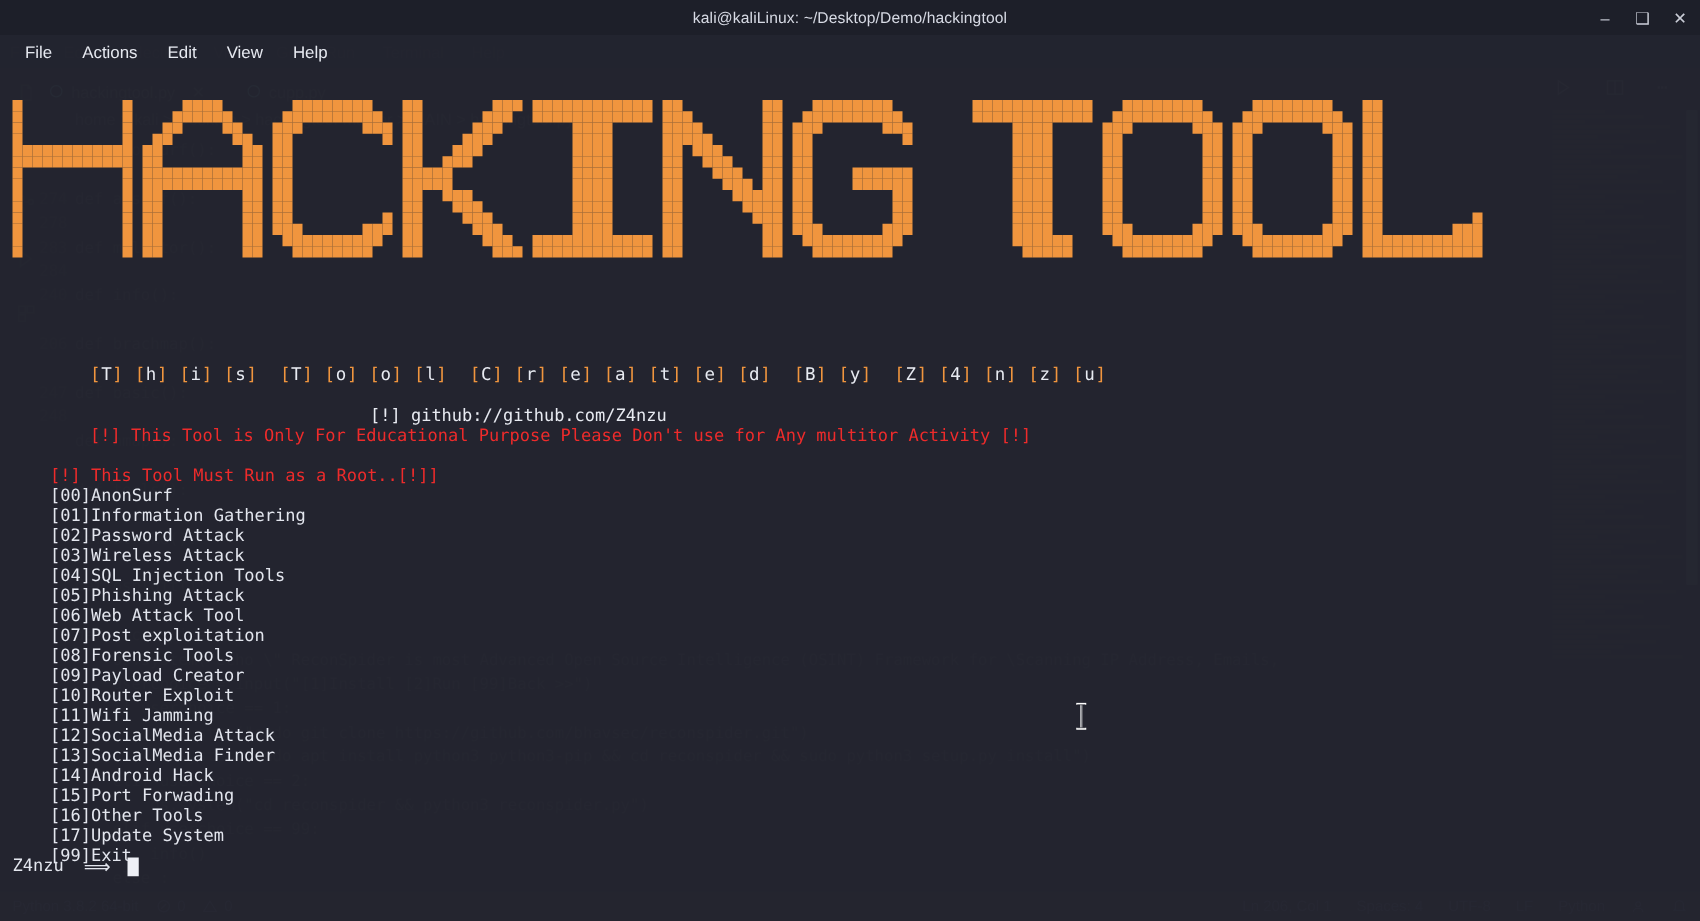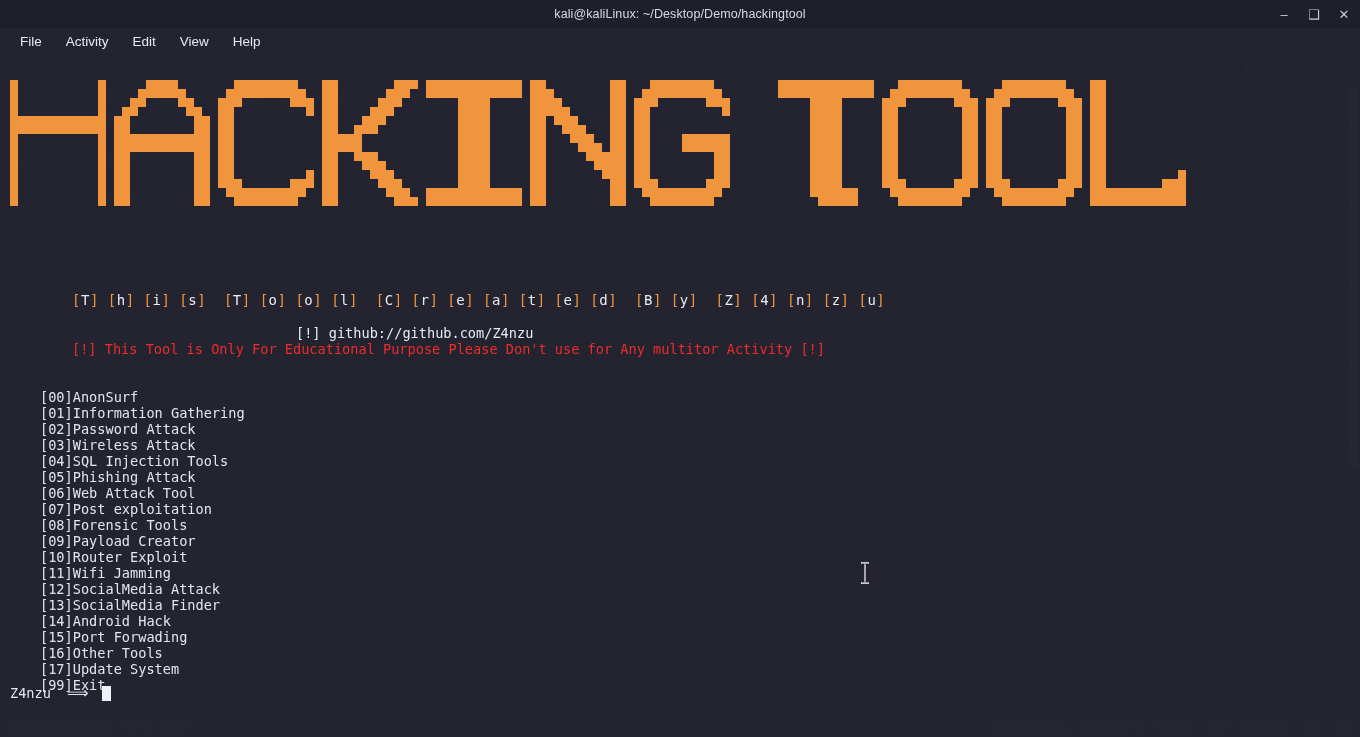--- a/index.html
+++ b/index.html
@@ -394,21 +394,21 @@
       <span class="title-text">kali@kaliLinux: ~/Desktop/Demo/hackingtool</span>
       <div class="win-btns">
         <span class="win-btn">–</span>
         <span class="win-btn">❑</span>
         <span class="win-btn">✕</span>
       </div>
     </div>
 
     <div class="menubar">
       <span class="menu-item">File</span>
-      <span class="menu-item">Activity</span>
+      <span class="menu-item">Actions</span>
       <span class="menu-item">Edit</span>
       <span class="menu-item">View</span>
       <span class="menu-item">Help</span>
     </div>
 
     <div class="term-body">
 
       <div class="banner" id="banner">
           <span class="brow"><span class="bpx on"></span><span class="bpx"></span><span class="bpx"></span><span class="bpx"></span><span class="bpx"></span><span class="bpx"></span><span class="bpx"></span><span class="bpx"></span><span class="bpx"></span><span class="bpx"></span><span class="bpx"></span><span class="bpx on"></span><span class="bpx"></span><span class="bpx"></span><span class="bpx"></span><span class="bpx"></span><span class="bpx"></span><span class="bpx on"></span><span class="bpx on"></span><span class="bpx on"></span><span class="bpx on"></span><span class="bpx"></span><span class="bpx"></span><span class="bpx"></span><span class="bpx"></span><span class="bpx"></span><span class="bpx"></span><span class="bpx"></span><span class="bpx on"></span><span class="bpx on"></span><span class="bpx on"></span><span class="bpx on"></span><span class="bpx on"></span><span class="bpx on"></span><span class="bpx on"></span><span class="bpx on"></span><span class="bpx"></span><span class="bpx"></span><span class="bpx"></span><span class="bpx on"></span><span class="bpx on"></span><span class="bpx"></span><span class="bpx"></span><span class="bpx"></span><span class="bpx"></span><span class="bpx"></span><span class="bpx"></span><span class="bpx"></span><span class="bpx on"></span><span class="bpx on"></span><span class="bpx on"></span><span class="bpx"></span><span class="bpx on"></span><span class="bpx on"></span><span class="bpx on"></span><span class="bpx on"></span><span class="bpx on"></span><span class="bpx on"></span><span class="bpx on"></span><span class="bpx on"></span><span class="bpx on"></span><span class="bpx on"></span><span class="bpx on"></span><span class="bpx on"></span><span class="bpx"></span><span class="bpx on"></span><span class="bpx on"></span><span class="bpx"></span><span class="bpx"></span><span class="bpx"></span><span class="bpx"></span><span class="bpx"></span><span class="bpx"></span><span class="bpx"></span><span class="bpx"></span><span class="bpx on"></span><span class="bpx on"></span><span class="bpx"></span><span class="bpx"></span><span class="bpx"></span><span class="bpx on"></span><span class="bpx on"></span><span class="bpx on"></span><span class="bpx on"></span><span class="bpx on"></span><span class="bpx on"></span><span class="bpx on"></span><span class="bpx on"></span><span class="bpx"></span><span class="bpx"></span><span class="bpx"></span><span class="bpx"></span><span class="bpx"></span><span class="bpx"></span><span class="bpx"></span><span class="bpx"></span><span class="bpx on"></span><span class="bpx on"></span><span class="bpx on"></span><span class="bpx on"></span><span class="bpx on"></span><span class="bpx on"></span><span class="bpx on"></span><span class="bpx on"></span><span class="bpx on"></span><span class="bpx on"></span><span class="bpx on"></span><span class="bpx on"></span><span class="bpx"></span><span class="bpx"></span><span class="bpx"></span><span class="bpx on"></span><span class="bpx on"></span><span class="bpx on"></span><span class="bpx on"></span><span class="bpx on"></span><span class="bpx on"></span><span class="bpx on"></span><span class="bpx on"></span><span class="bpx"></span><span class="bpx"></span><span class="bpx"></span><span class="bpx"></span><span class="bpx"></span><span class="bpx on"></span><span class="bpx on"></span><span class="bpx on"></span><span class="bpx on"></span><span class="bpx on"></span><span class="bpx on"></span><span class="bpx on"></span><span class="bpx on"></span><span class="bpx"></span><span class="bpx"></span><span class="bpx"></span><span class="bpx on"></span><span class="bpx on"></span><span class="bpx"></span><span class="bpx"></span><span class="bpx"></span><span class="bpx"></span><span class="bpx"></span><span class="bpx"></span><span class="bpx"></span><span class="bpx"></span><span class="bpx"></span><span class="bpx"></span><span class="bpx"></span></span>
           <span class="brow"><span class="bpx on"></span><span class="bpx"></span><span class="bpx"></span><span class="bpx"></span><span class="bpx"></span><span class="bpx"></span><span class="bpx"></span><span class="bpx"></span><span class="bpx"></span><span class="bpx"></span><span class="bpx"></span><span class="bpx on"></span><span class="bpx"></span><span class="bpx"></span><span class="bpx"></span><span class="bpx"></span><span class="bpx on"></span><span class="bpx on"></span><span class="bpx on"></span><span class="bpx on"></span><span class="bpx on"></span><span class="bpx on"></span><span class="bpx"></span><span class="bpx"></span><span class="bpx"></span><span class="bpx"></span><span class="bpx"></span><span class="bpx on"></span><span class="bpx on"></span><span class="bpx on"></span><span class="bpx on"></span><span class="bpx on"></span><span class="bpx on"></span><span class="bpx on"></span><span class="bpx on"></span><span class="bpx on"></span><span class="bpx on"></span><span class="bpx"></span><span class="bpx"></span><span class="bpx on"></span><span class="bpx on"></span><span class="bpx"></span><span class="bpx"></span><span class="bpx"></span><span class="bpx"></span><span class="bpx"></span><span class="bpx"></span><span class="bpx on"></span><span class="bpx on"></span><span class="bpx on"></span><span class="bpx"></span><span class="bpx"></span><span class="bpx on"></span><span class="bpx on"></span><span class="bpx on"></span><span class="bpx on"></span><span class="bpx on"></span><span class="bpx on"></span><span class="bpx on"></span><span class="bpx on"></span><span class="bpx on"></span><span class="bpx on"></span><span class="bpx on"></span><span class="bpx on"></span><span class="bpx"></span><span class="bpx on"></span><span class="bpx on"></span><span class="bpx on"></span><span class="bpx"></span><span class="bpx"></span><span class="bpx"></span><span class="bpx"></span><span class="bpx"></span><span class="bpx"></span><span class="bpx"></span><span class="bpx on"></span><span class="bpx on"></span><span class="bpx"></span><span class="bpx"></span><span class="bpx on"></span><span class="bpx on"></span><span class="bpx on"></span><span class="bpx on"></span><span class="bpx on"></span><span class="bpx on"></span><span class="bpx on"></span><span class="bpx on"></span><span class="bpx on"></span><span class="bpx on"></span><span class="bpx"></span><span class="bpx"></span><span class="bpx"></span><span class="bpx"></span><span class="bpx"></span><span class="bpx"></span><span class="bpx"></span><span class="bpx on"></span><span class="bpx on"></span><span class="bpx on"></span><span class="bpx on"></span><span class="bpx on"></span><span class="bpx on"></span><span class="bpx on"></span><span class="bpx on"></span><span class="bpx on"></span><span class="bpx on"></span><span class="bpx on"></span><span class="bpx on"></span><span class="bpx"></span><span class="bpx"></span><span class="bpx on"></span><span class="bpx on"></span><span class="bpx on"></span><span class="bpx on"></span><span class="bpx on"></span><span class="bpx on"></span><span class="bpx on"></span><span class="bpx on"></span><span class="bpx on"></span><span class="bpx on"></span><span class="bpx"></span><span class="bpx"></span><span class="bpx"></span><span class="bpx on"></span><span class="bpx on"></span><span class="bpx on"></span><span class="bpx on"></span><span class="bpx on"></span><span class="bpx on"></span><span class="bpx on"></span><span class="bpx on"></span><span class="bpx on"></span><span class="bpx on"></span><span class="bpx"></span><span class="bpx"></span><span class="bpx on"></span><span class="bpx on"></span><span class="bpx"></span><span class="bpx"></span><span class="bpx"></span><span class="bpx"></span><span class="bpx"></span><span class="bpx"></span><span class="bpx"></span><span class="bpx"></span><span class="bpx"></span><span class="bpx"></span><span class="bpx"></span></span>
@@ -425,20 +425,21 @@
           <span class="brow"><span class="bpx on"></span><span class="bpx"></span><span class="bpx"></span><span class="bpx"></span><span class="bpx"></span><span class="bpx"></span><span class="bpx"></span><span class="bpx"></span><span class="bpx"></span><span class="bpx"></span><span class="bpx"></span><span class="bpx on"></span><span class="bpx"></span><span class="bpx on"></span><span class="bpx on"></span><span class="bpx"></span><span class="bpx"></span><span class="bpx"></span><span class="bpx"></span><span class="bpx"></span><span class="bpx"></span><span class="bpx"></span><span class="bpx"></span><span class="bpx on"></span><span class="bpx on"></span><span class="bpx"></span><span class="bpx"></span><span class="bpx on"></span><span class="bpx on"></span><span class="bpx on"></span><span class="bpx on"></span><span class="bpx on"></span><span class="bpx on"></span><span class="bpx on"></span><span class="bpx on"></span><span class="bpx on"></span><span class="bpx on"></span><span class="bpx"></span><span class="bpx"></span><span class="bpx on"></span><span class="bpx on"></span><span class="bpx"></span><span class="bpx"></span><span class="bpx"></span><span class="bpx"></span><span class="bpx"></span><span class="bpx"></span><span class="bpx on"></span><span class="bpx on"></span><span class="bpx on"></span><span class="bpx"></span><span class="bpx"></span><span class="bpx on"></span><span class="bpx on"></span><span class="bpx on"></span><span class="bpx on"></span><span class="bpx on"></span><span class="bpx on"></span><span class="bpx on"></span><span class="bpx on"></span><span class="bpx on"></span><span class="bpx on"></span><span class="bpx on"></span><span class="bpx on"></span><span class="bpx"></span><span class="bpx on"></span><span class="bpx on"></span><span class="bpx"></span><span class="bpx"></span><span class="bpx"></span><span class="bpx"></span><span class="bpx"></span><span class="bpx"></span><span class="bpx"></span><span class="bpx"></span><span class="bpx on"></span><span class="bpx on"></span><span class="bpx"></span><span class="bpx"></span><span class="bpx on"></span><span class="bpx on"></span><span class="bpx on"></span><span class="bpx on"></span><span class="bpx on"></span><span class="bpx on"></span><span class="bpx on"></span><span class="bpx on"></span><span class="bpx on"></span><span class="bpx on"></span><span class="bpx"></span><span class="bpx"></span><span class="bpx"></span><span class="bpx"></span><span class="bpx"></span><span class="bpx"></span><span class="bpx"></span><span class="bpx"></span><span class="bpx"></span><span class="bpx"></span><span class="bpx"></span><span class="bpx on"></span><span class="bpx on"></span><span class="bpx on"></span><span class="bpx on"></span><span class="bpx on"></span><span class="bpx on"></span><span class="bpx"></span><span class="bpx"></span><span class="bpx"></span><span class="bpx"></span><span class="bpx on"></span><span class="bpx on"></span><span class="bpx on"></span><span class="bpx on"></span><span class="bpx on"></span><span class="bpx on"></span><span class="bpx on"></span><span class="bpx on"></span><span class="bpx on"></span><span class="bpx on"></span><span class="bpx"></span><span class="bpx"></span><span class="bpx"></span><span class="bpx on"></span><span class="bpx on"></span><span class="bpx on"></span><span class="bpx on"></span><span class="bpx on"></span><span class="bpx on"></span><span class="bpx on"></span><span class="bpx on"></span><span class="bpx on"></span><span class="bpx on"></span><span class="bpx"></span><span class="bpx"></span><span class="bpx on"></span><span class="bpx on"></span><span class="bpx on"></span><span class="bpx on"></span><span class="bpx on"></span><span class="bpx on"></span><span class="bpx on"></span><span class="bpx on"></span><span class="bpx on"></span><span class="bpx on"></span><span class="bpx on"></span><span class="bpx on"></span><span class="bpx"></span></span>
           <span class="brow"><span class="bpx on"></span><span class="bpx"></span><span class="bpx"></span><span class="bpx"></span><span class="bpx"></span><span class="bpx"></span><span class="bpx"></span><span class="bpx"></span><span class="bpx"></span><span class="bpx"></span><span class="bpx"></span><span class="bpx on"></span><span class="bpx"></span><span class="bpx on"></span><span class="bpx on"></span><span class="bpx"></span><span class="bpx"></span><span class="bpx"></span><span class="bpx"></span><span class="bpx"></span><span class="bpx"></span><span class="bpx"></span><span class="bpx"></span><span class="bpx on"></span><span class="bpx on"></span><span class="bpx"></span><span class="bpx"></span><span class="bpx"></span><span class="bpx on"></span><span class="bpx on"></span><span class="bpx on"></span><span class="bpx on"></span><span class="bpx on"></span><span class="bpx on"></span><span class="bpx on"></span><span class="bpx on"></span><span class="bpx"></span><span class="bpx"></span><span class="bpx"></span><span class="bpx on"></span><span class="bpx on"></span><span class="bpx"></span><span class="bpx"></span><span class="bpx"></span><span class="bpx"></span><span class="bpx"></span><span class="bpx"></span><span class="bpx"></span><span class="bpx on"></span><span class="bpx on"></span><span class="bpx on"></span><span class="bpx"></span><span class="bpx on"></span><span class="bpx on"></span><span class="bpx on"></span><span class="bpx on"></span><span class="bpx on"></span><span class="bpx on"></span><span class="bpx on"></span><span class="bpx on"></span><span class="bpx on"></span><span class="bpx on"></span><span class="bpx on"></span><span class="bpx on"></span><span class="bpx"></span><span class="bpx on"></span><span class="bpx on"></span><span class="bpx"></span><span class="bpx"></span><span class="bpx"></span><span class="bpx"></span><span class="bpx"></span><span class="bpx"></span><span class="bpx"></span><span class="bpx"></span><span class="bpx on"></span><span class="bpx on"></span><span class="bpx"></span><span class="bpx"></span><span class="bpx"></span><span class="bpx on"></span><span class="bpx on"></span><span class="bpx on"></span><span class="bpx on"></span><span class="bpx on"></span><span class="bpx on"></span><span class="bpx on"></span><span class="bpx on"></span><span class="bpx"></span><span class="bpx"></span><span class="bpx"></span><span class="bpx"></span><span class="bpx"></span><span class="bpx"></span><span class="bpx"></span><span class="bpx"></span><span class="bpx"></span><span class="bpx"></span><span class="bpx"></span><span class="bpx"></span><span class="bpx"></span><span class="bpx on"></span><span class="bpx on"></span><span class="bpx on"></span><span class="bpx on"></span><span class="bpx on"></span><span class="bpx"></span><span class="bpx"></span><span class="bpx"></span><span class="bpx"></span><span class="bpx"></span><span class="bpx on"></span><span class="bpx on"></span><span class="bpx on"></span><span class="bpx on"></span><span class="bpx on"></span><span class="bpx on"></span><span class="bpx on"></span><span class="bpx on"></span><span class="bpx"></span><span class="bpx"></span><span class="bpx"></span><span class="bpx"></span><span class="bpx"></span><span class="bpx on"></span><span class="bpx on"></span><span class="bpx on"></span><span class="bpx on"></span><span class="bpx on"></span><span class="bpx on"></span><span class="bpx on"></span><span class="bpx on"></span><span class="bpx"></span><span class="bpx"></span><span class="bpx"></span><span class="bpx on"></span><span class="bpx on"></span><span class="bpx on"></span><span class="bpx on"></span><span class="bpx on"></span><span class="bpx on"></span><span class="bpx on"></span><span class="bpx on"></span><span class="bpx on"></span><span class="bpx on"></span><span class="bpx on"></span><span class="bpx on"></span><span class="bpx"></span></span>
         </div>
 
       <div class="letterline" id="letterline"><span class="orange">[</span><span class="white">T</span><span class="orange">]</span> <span class="orange">[</span><span class="white">h</span><span class="orange">]</span> <span class="orange">[</span><span class="white">i</span><span class="orange">]</span> <span class="orange">[</span><span class="white">s</span><span class="orange">]</span>  <span class="orange">[</span><span class="white">T</span><span class="orange">]</span> <span class="orange">[</span><span class="white">o</span><span class="orange">]</span> <span class="orange">[</span><span class="white">o</span><span class="orange">]</span> <span class="orange">[</span><span class="white">l</span><span class="orange">]</span>  <span class="orange">[</span><span class="white">C</span><span class="orange">]</span> <span class="orange">[</span><span class="white">r</span><span class="orange">]</span> <span class="orange">[</span><span class="white">e</span><span class="orange">]</span> <span class="orange">[</span><span class="white">a</span><span class="orange">]</span> <span class="orange">[</span><span class="white">t</span><span class="orange">]</span> <span class="orange">[</span><span class="white">e</span><span class="orange">]</span> <span class="orange">[</span><span class="white">d</span><span class="orange">]</span>  <span class="orange">[</span><span class="white">B</span><span class="orange">]</span> <span class="orange">[</span><span class="white">y</span><span class="orange">]</span>  <span class="orange">[</span><span class="white">Z</span><span class="orange">]</span> <span class="orange">[</span><span class="white">4</span><span class="orange">]</span> <span class="orange">[</span><span class="white">n</span><span class="orange">]</span> <span class="orange">[</span><span class="white">z</span><span class="orange">]</span> <span class="orange">[</span><span class="white">u</span><span class="orange">]</span></div>
 
       <div class="urlline">[!] github://github.com/Z4nzu</div>
 
       <div class="warnline">[!] This Tool is Only For Educational Purpose Please Don't use for Any multitor Activity [!]</div>
 
+      <div class="rootline">[!] This Tool Must Run as a Root..[!]]</div>
 
       <div class="menulist" id="menulist"><div class="row">[00]AnonSurf</div><div class="row">[01]Information Gathering</div><div class="row">[02]Password Attack</div><div class="row">[03]Wireless Attack</div><div class="row">[04]SQL Injection Tools</div><div class="row">[05]Phishing Attack</div><div class="row">[06]Web Attack Tool</div><div class="row">[07]Post exploitation</div><div class="row">[08]Forensic Tools</div><div class="row">[09]Payload Creator</div><div class="row">[10]Router Exploit</div><div class="row">[11]Wifi Jamming</div><div class="row">[12]SocialMedia Attack</div><div class="row">[13]SocialMedia Finder</div><div class="row">[14]Android Hack</div><div class="row">[15]Port Forwading</div><div class="row">[16]Other Tools</div><div class="row">[17]Update System</div><div class="row">[99]Exit</div></div>
 
       <div class="promptline">
         <span class="prompt-user">Z4nzu</span>
         <span class="prompt-arrow">⟹</span>
         <span></span>
         <span class="cursor"></span>
       </div>
 

